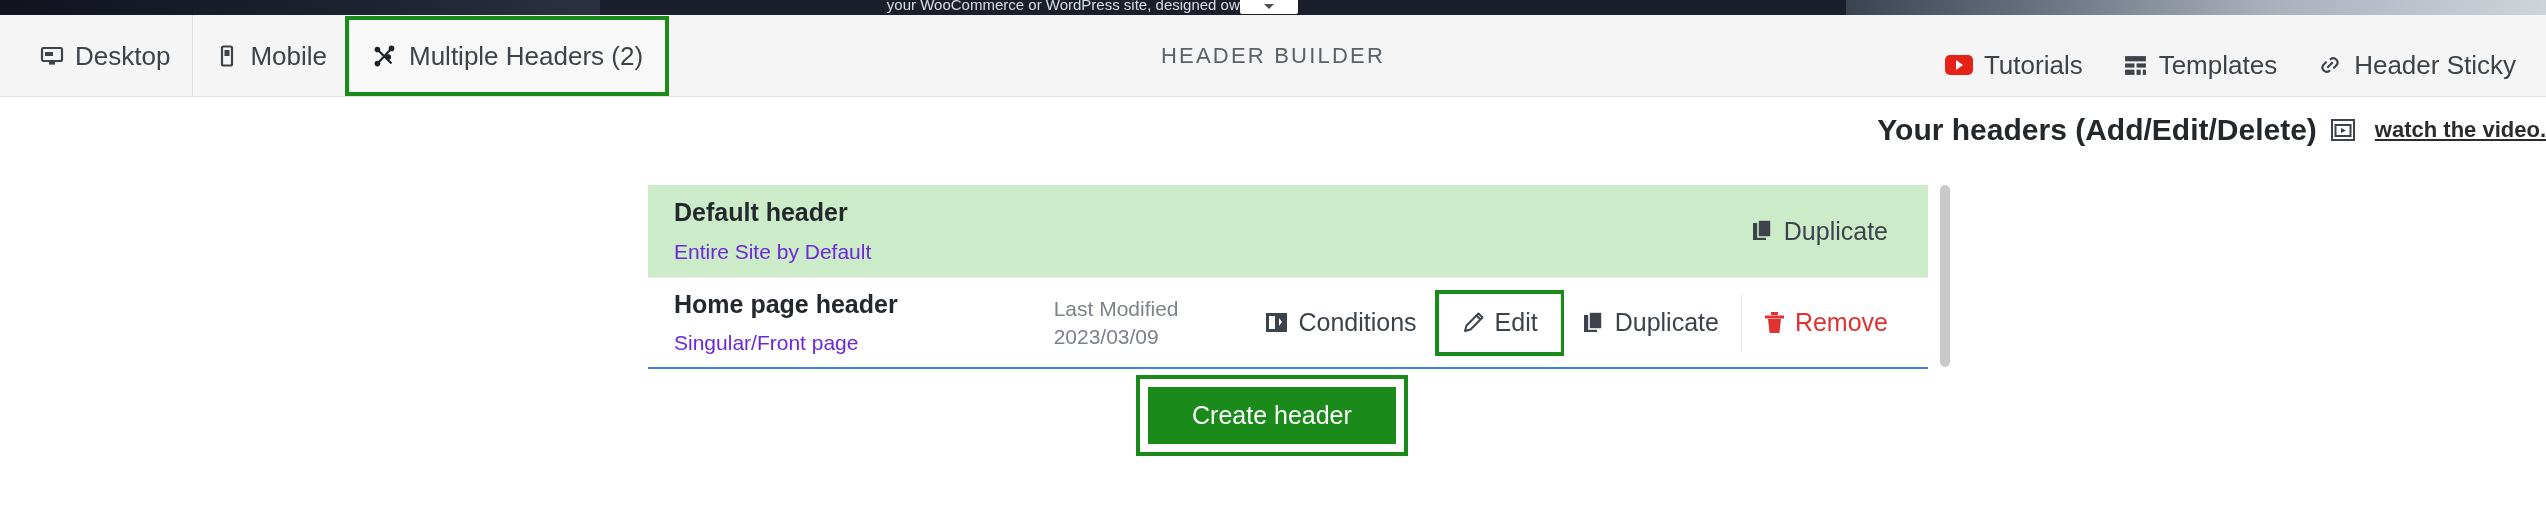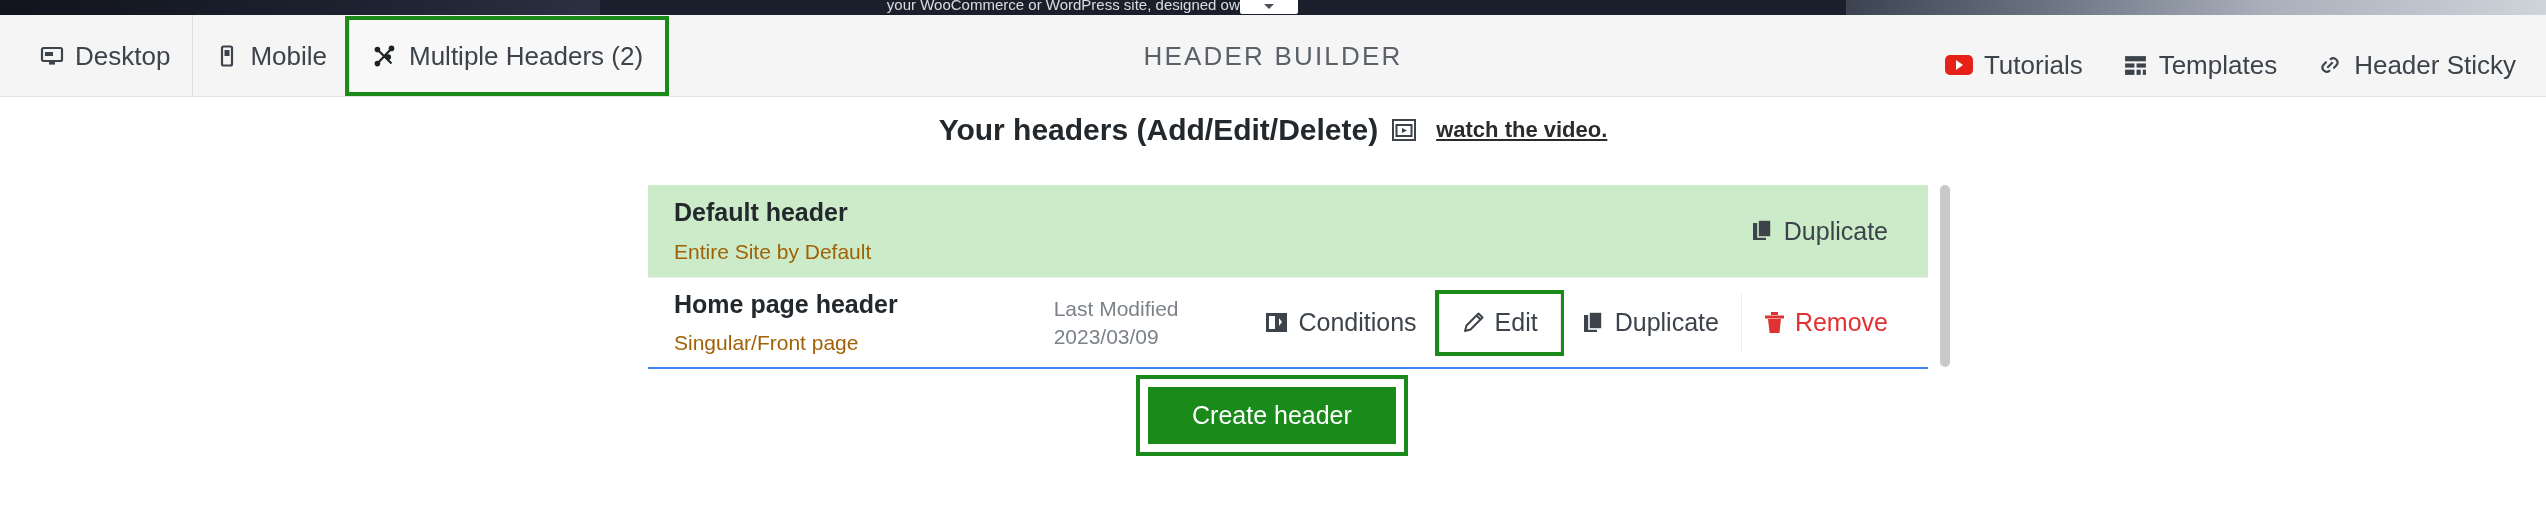--- a/index.html
+++ b/index.html
@@ -65,33 +65,33 @@
   .tb-highlight {
     outline: 4px solid #1a8a1a;
     background: #f8f8f8;
     height: 72px; margin-top: 0;
     align-self: center;
   }
 
   .tb-title {
     position: absolute; left: 0; top: 0; width: 2546px; height: 82px;
     display: flex; align-items: center; justify-content: center;
-    font-size: 26px; letter-spacing: 2.2px; color: #5b6168;
+    font-size: 22px; letter-spacing: 2.2px; color: #5b6168;
     pointer-events: none;
     text-align: center;
   }
 
   .icon { display: inline-block; flex: none; line-height: 0; }
 
   
   .content { position: absolute; top: 97px; left: 0; width: 2546px; height: 435px; background: #fff; }
 
   .page-heading {
     position: absolute; top: 16px; left: 0; width: 2546px;
-    display: flex; align-items: center; justify-content: center; gap: 14px;
+    display: flex; align-items: center; justify-content: flex-end; gap: 14px;
     font-size: 30px; font-weight: bold; color: #23282d;
   }
   .watch-link {
     font-size: 22px; font-weight: bold; color: #2b2b2b;
     text-decoration: underline; cursor: pointer; margin-left: 6px;
   }
 
   .list-wrap {
     position: absolute; top: 88px; left: 648px;
     width: 1280px;
@@ -101,21 +101,21 @@
     position: relative;
     display: flex; align-items: center;
     height: 92px;
     padding: 0 18px 0 26px;
   }
   .hdr-row.default { background: #ccebc9; }
   .hdr-row.normal { background: #ffffff; border-top: 1px solid #ececec; border-bottom: 2px solid #3b82f6; }
 
   .hdr-names { width: 420px; }
   .hdr-title { font-size: 25px; font-weight: bold; color: #23282d; line-height: 1.22; }
-  .hdr-sub { font-size: 21px; color: #a16207; line-height: 1.25; margin-top: 11px; }
+  .hdr-sub { font-size: 21px; color: #6d28d9; line-height: 1.25; margin-top: 11px; }
 
   .hdr-modified { width: 210px; font-size: 21px; color: #7c8288; line-height: 1.3; }
 
   .hdr-actions { display: flex; align-items: center; margin-left: auto; }
   .act {
     display: flex; align-items: center; gap: 10px;
     font-size: 25px; color: #3c434a; white-space: nowrap;
     padding: 0 22px; height: 58px; cursor: pointer;
   }
   .act + .act { border-left: 1px solid #eaeaea; }

